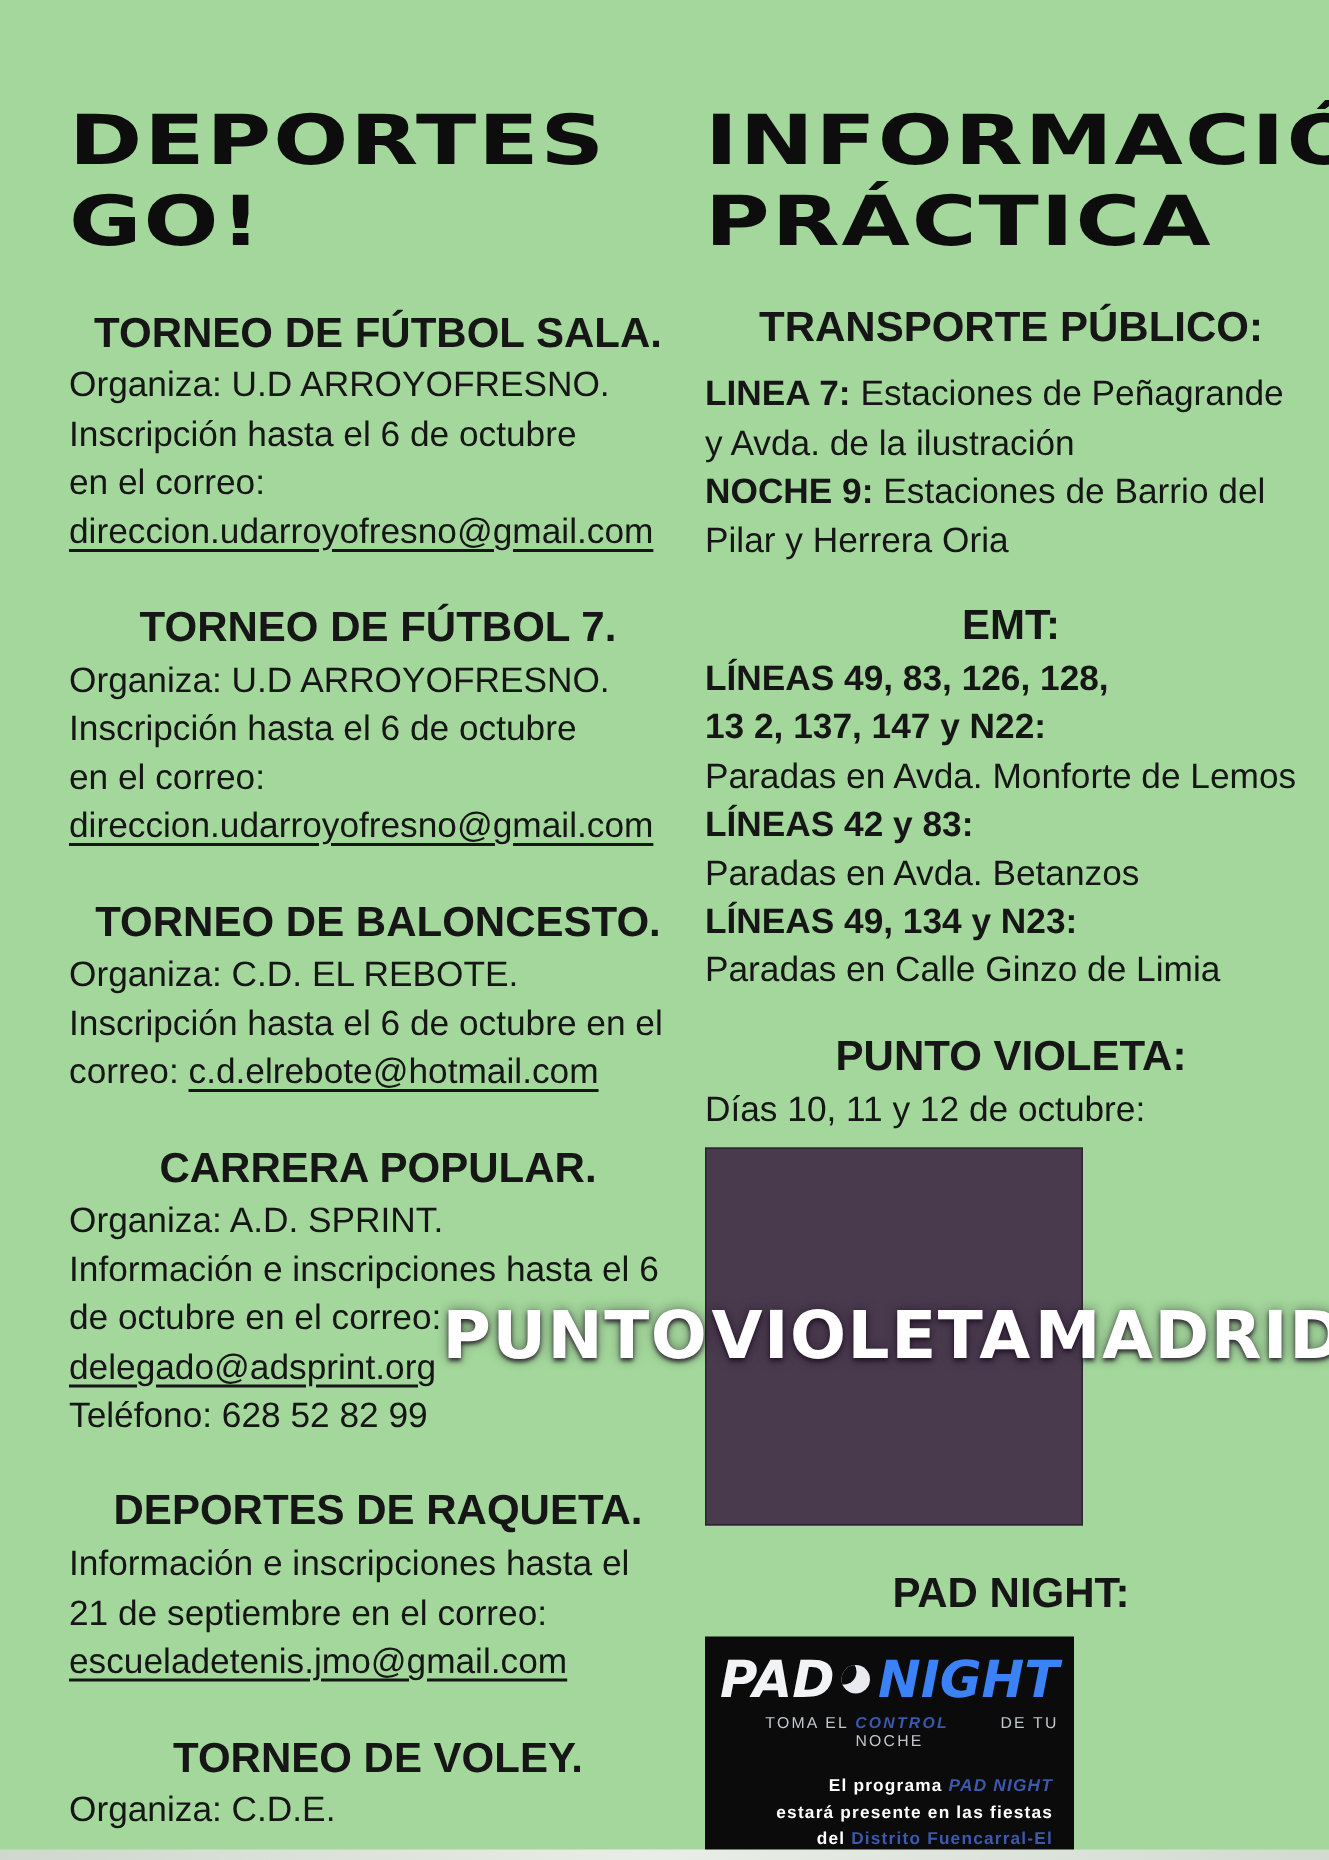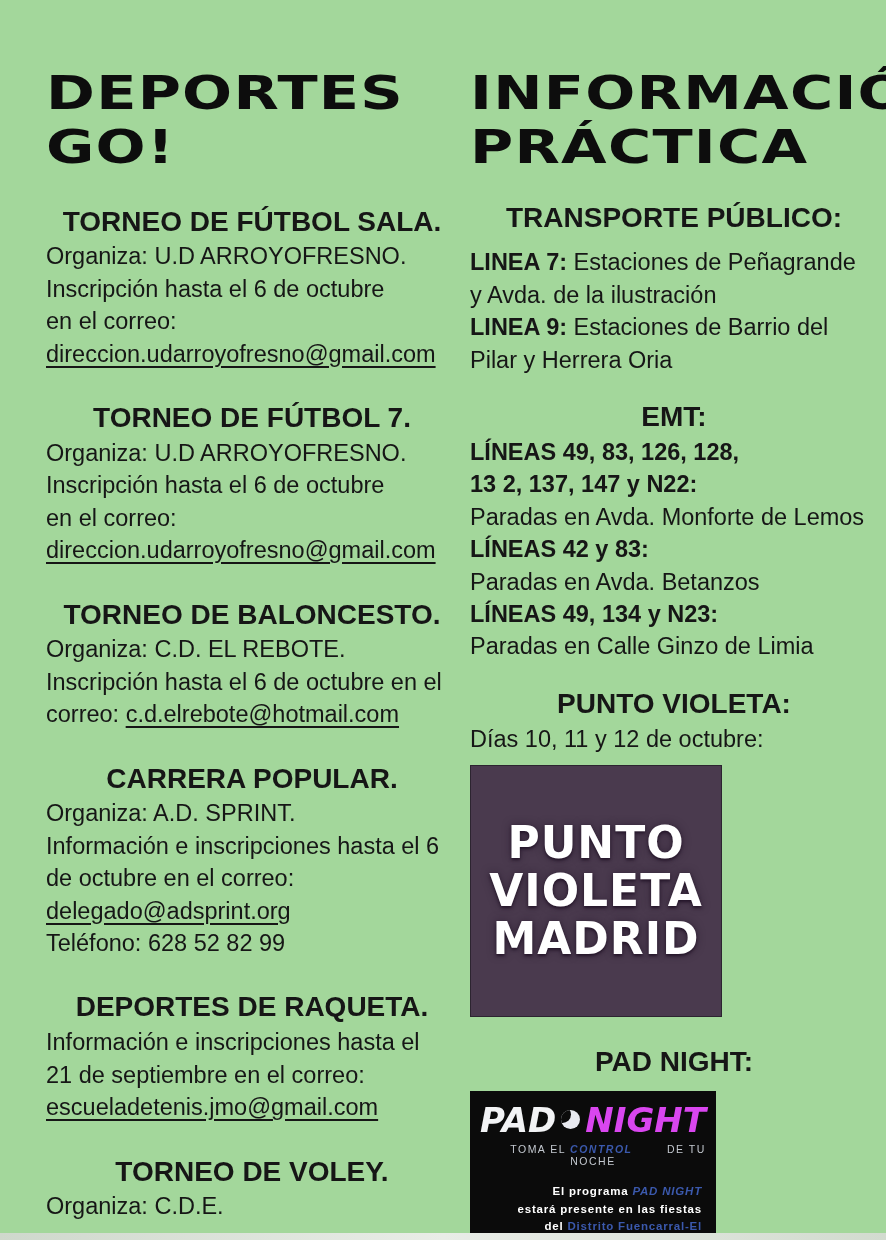--- a/index.html
+++ b/index.html
@@ -66,42 +66,42 @@
       radial-gradient(circle at 16% 42%, #2e4a33 0 15px, transparent 16px),
       radial-gradient(circle at 85% 55%, #2a4430 0 16px, transparent 17px),
       radial-gradient(circle at 40% 82%, #31503七, transparent 0),
       radial-gradient(circle at 42% 80%, #315037 0 16px, transparent 17px),
       radial-gradient(circle at 5% 90%,  #2e4a33 0 14px, transparent 15px),
       radial-gradient(circle at 55% 35%, #e8c14f 0 4px, transparent 5px),
       radial-gradient(circle at 20% 20%, #e8c14f 0 4px, transparent 5px),
       radial-gradient(circle at 82% 80%, #e8c14f 0 4px, transparent 5px);
   }
   .violeta-text{
-    position:absolute;inset:0;display:flex;flex-direction:column;
+    position:absolute;inset:0;display:flex;flex-direction:row;
     align-items:center;justify-content:center;gap:2px;
   }
   .violeta-text div{
     font-family:"DejaVu Sans", sans-serif;
     font-size:44px;font-weight:800;color:#ffffff;line-height:1.05;
     text-shadow:0 2px 3px rgba(30,15,35,.8), 0 0 8px rgba(30,15,35,.5);
     letter-spacing:1px;
   }
 
   
   .pad-banner{
     width:246px;min-height:222px;background:#0b0b0b;margin-top:3px;
     padding:10px 10px 8px 10px;box-sizing:border-box;position:relative;
   }
   .pad-logo{display:flex;align-items:center;justify-content:center;gap:5px;margin-top:2px;}
   .pad-word{
     font-family:"DejaVu Sans", sans-serif;
     font-size:34px;font-weight:800;font-style:italic;letter-spacing:0px;line-height:1;
   }
   .pad-word.pad{color:#f2f3f5;}
-  .pad-word.night{color:#d946ef;}
+  .pad-word.night{color:#3b82f6;}
   .moon{position:relative;width:19px;height:19px;border-radius:50%;background:#e8eaf0;overflow:hidden;flex:0 0 auto;}
   .moon::after{content:'';position:absolute;left:-7px;top:-4px;width:17px;height:17px;border-radius:50%;background:#0b0b0b;}
   .pad-tagline{
     margin-top:6px;text-align:center;font-size:10.5px;letter-spacing:1.5px;
     color:#cdd2d9;font-weight:400;
   }
   .pad-body{margin-top:16px;text-align:right;padding-right:4px;font-size:11.5px;line-height:1.55;letter-spacing:.8px;}
   .s-w{color:#ffffff;font-weight:700;}
   .s-blue{color:#3b59ad;font-weight:700;}
   .s-blue-it{color:#3b59ad;font-weight:700;font-style:italic;}
@@ -163,21 +163,21 @@
     <div>INFORMACIÓN</div>
     <div>PRÁCTICA</div>
   </div>
   <div class="sections">
     <div class="sec tight">
         <h3>TRANSPORTE PÚBLICO:</h3>
       </div>
     <div class="sec">
         <div class="line"><span class="s-bold">LINEA 7:</span><span class="s-plain"> Estaciones de Peñagrande</span></div>
         <div class="line"><span class="s-plain">y Avda. de la ilustración</span></div>
-        <div class="line"><span class="s-bold">LINEA 9:</span><span class="s-plain"> Estaciones de Barrio del</span></div>
+        <div class="line"><span class="s-bold">NOCHE 9:</span><span class="s-plain"> Estaciones de Barrio del</span></div>
         <div class="line"><span class="s-plain">Pilar y Herrera Oria</span></div>
       </div>
     <div class="sec">
         <h3>EMT:</h3>
         <div class="line"><span class="s-bold">LÍNEAS 49, 83, 126, 128,</span></div>
         <div class="line"><span class="s-bold">13 2, 137, 147 y N22:</span></div>
         <div class="line"><span class="s-plain">Paradas en Avda. Monforte de Lemos</span></div>
         <div class="line"><span class="s-bold">LÍNEAS 42 y 83:</span></div>
         <div class="line"><span class="s-plain">Paradas en Avda. Betanzos</span></div>
         <div class="line"><span class="s-bold">LÍNEAS 49, 134 y N23:</span></div>

